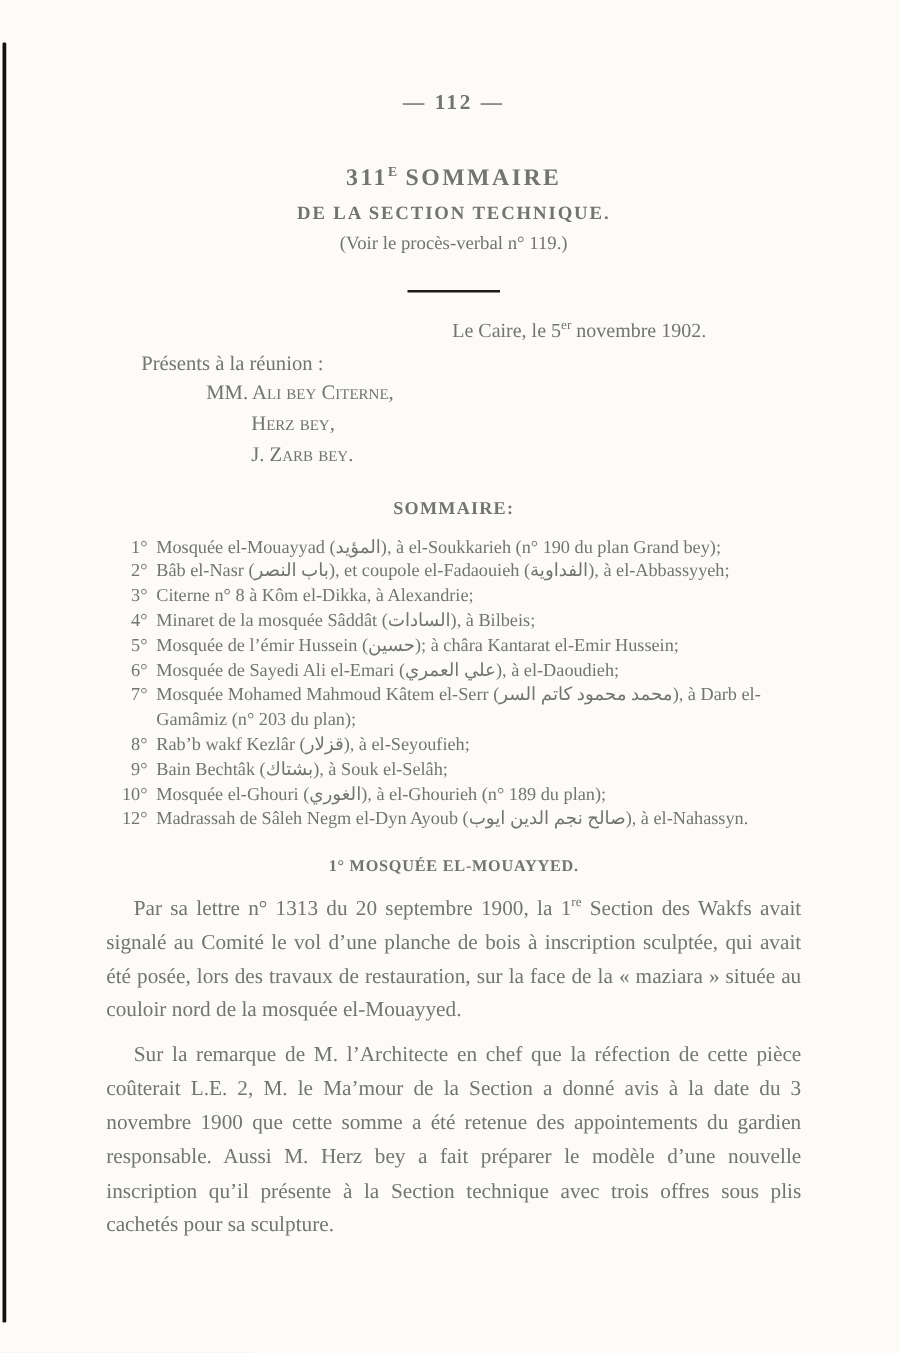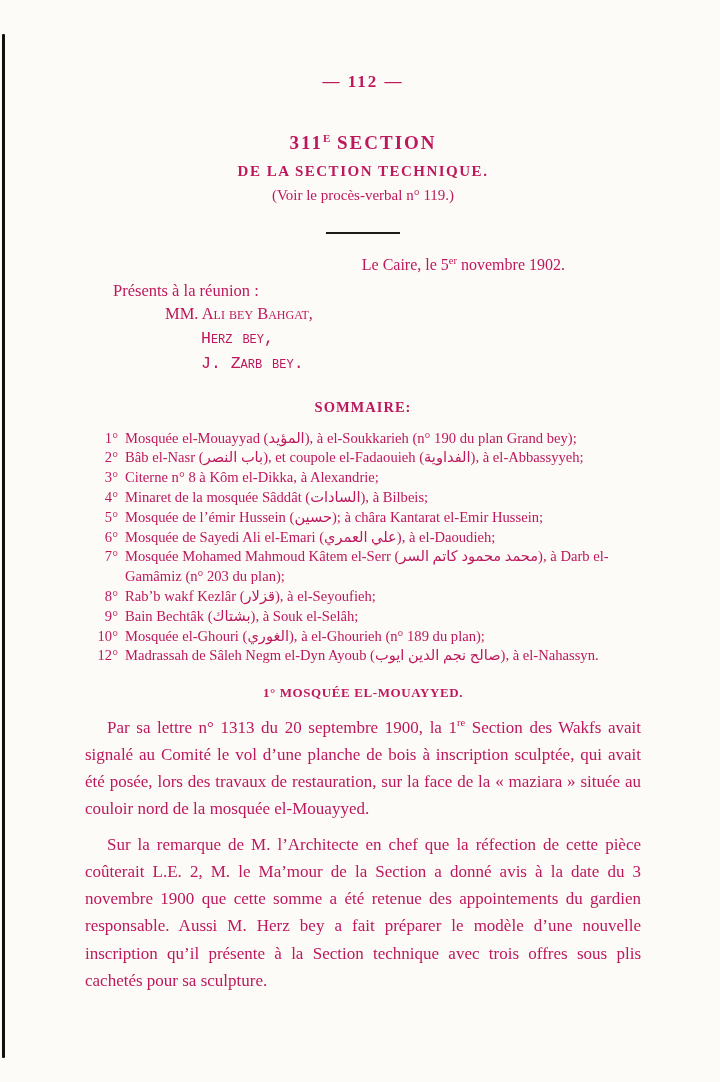--- a/index.html
+++ b/index.html
@@ -6,21 +6,21 @@
   html, body { margin: 0; padding: 0; }
   body {
     width: 720px; height: 1082px;
     background: #e9e7e2;
     font-family: "Liberation Serif", "DejaVu Serif", "DejaVu Sans", serif;
   }
   .page {
     position: relative;
     width: 720px; height: 1082px;
     background: #fcfbf7;
-    color: #be185d;
+    color: #737373;
     overflow: hidden;
   }
   .scan-edge {
     position: absolute;
     left: 2px; top: 34px;
     width: 3px; height: 1024px;
     background: #121010;
     border-radius: 1px;
   }
   .content { position: absolute; left: 85px; top: 0; width: 556px; }
@@ -53,21 +53,21 @@
   .dateline {
     margin-top: 21px;
     text-align: right;
     padding-right: 76px;
     font-size: 16px;
   }
   .dateline sup, .para sup { font-size: 10.5px; }
   .presents { margin-top: 6px; padding-left: 28px; font-size: 16.5px; }
   .member { font-size: 16.5px; line-height: 25px; }
   .member-first { padding-left: 80px; }
-  .member-rest { padding-left: 116px; font-family: Liberation Mono, monospace; }
+  .member-rest { padding-left: 116px; }
   .sc { font-variant: small-caps; }
 
   .sommaire-heading {
     margin-top: 23px;
     text-align: center;
     font-size: 14.5px; font-weight: bold;
     letter-spacing: 1px;
   }
   .som-list { margin-top: 13px; }
   .som-item { display: flex; font-size: 14.6px; line-height: 19.8px; }
@@ -91,34 +91,34 @@
 </head>
 <body>
 
 <div class="page">
   <div class="scan-edge"></div>
 
   <div class="content">
 
     <div class="folio">— 112 —</div>
 
-    <div class="title"><span>311</span><sup>E</sup><span> SECTION</span></div>
+    <div class="title"><span>311</span><sup>E</sup><span> SOMMAIRE</span></div>
 
     <div class="subtitle">DE LA SECTION TECHNIQUE.</div>
 
     <div class="note">(Voir le procès-verbal n° 119.)</div>
 
     <div class="rule"></div>
 
     <div class="dateline"><span>Le Caire, le 5</span><sup>er</sup><span> novembre 1902.</span></div>
 
     <div class="presents">Présents à la réunion :</div>
 
     <div class="members">
-      <div class="member member-first sc">MM. Ali bey Bahgat,</div>
+      <div class="member member-first sc">MM. Ali bey Citerne,</div>
       <div class="member member-rest sc">Herz bey,</div>
       <div class="member member-rest sc">J. Zarb bey.</div>
     </div>
 
     <div class="sommaire-heading">SOMMAIRE:</div>
 
     <div class="som-list">
       <div class="som-item">
         <span class="som-num">1°</span>
         <span class="som-text">Mosquée el-Mouayyad (المؤيد), à el-Soukkarieh (n° 190 du plan Grand bey);</span>

